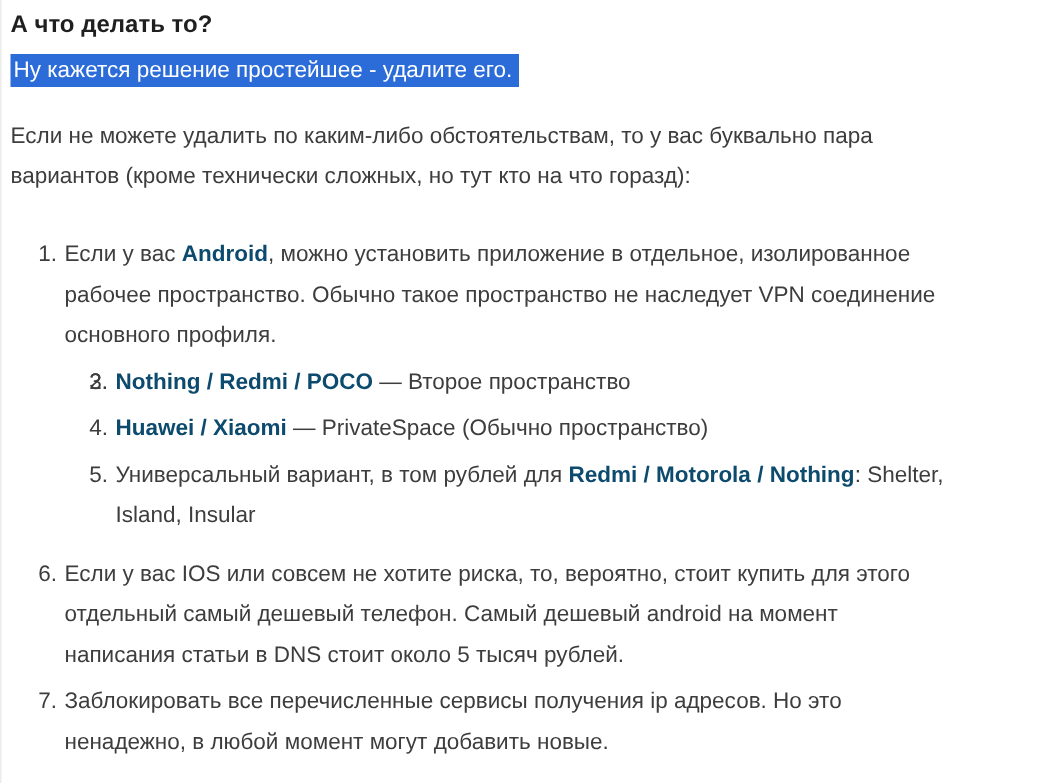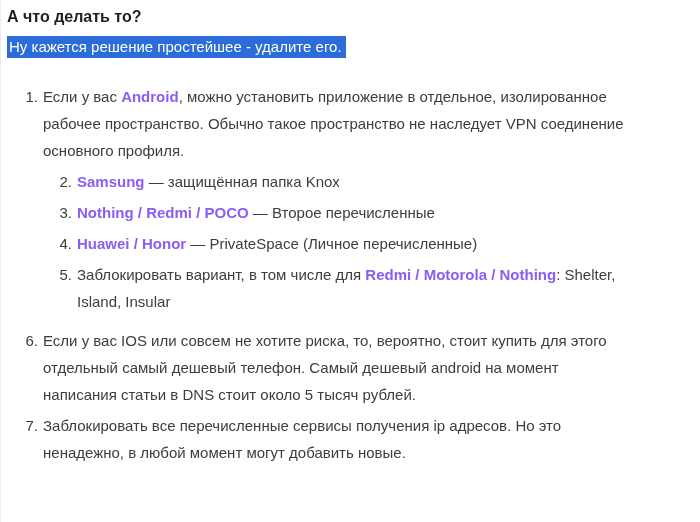--- a/index.html
+++ b/index.html
@@ -66,62 +66,62 @@
     margin: 0 0 12px 0;
   }
   .nested .item {
     padding-left: 70px;
   }
   .nested .item .num {
     width: 65px;
   }
   .b {
     font-weight: 700;
-    color: #8b5cf6;
+    color: #0c4a6e;
   }
 </style>
 </head>
 <body>
 
 <div class="page">
 
   <h1 class="heading">А что делать то?</h1>
 
   <div class="sel-line">
     <span class="selected" style="background: rgb(43, 108, 217); color: rgb(255, 255, 255);">Ну кажется решение простейшее - удалите его.</span>
   </div>
 
+  <p class="intro">Если не можете удалить по каким-либо обстоятельствам, то у вас буквально пара вариантов (кроме технически сложных, но тут кто на что горазд):</p>
 
   <div class="items">
 
     <div class="item">
       <span class="num">1.</span>
       <span><span>Если у вас </span><span class="b">Android</span><span>, можно установить приложение в отдельное, изолированное рабочее пространство. Обычно такое пространство не наследует VPN соединение основного профиля.</span></span>
     </div>
 
     <div class="nested">
 
       <div class="item">
         <span class="num">2.</span>
-        <span><span class="b">Samsung</span><span> — защищённая папка Knox</span></span>
       </div>
 
       <div class="item">
         <span class="num">3.</span>
-        <span><span class="b">Nothing / Redmi / POCO</span><span> — Второе перечисленные</span></span>
+        <span><span class="b">Nothing / Redmi / POCO</span><span> — Второе пространство</span></span>
       </div>
 
       <div class="item">
         <span class="num">4.</span>
-        <span><span class="b">Huawei / Honor</span><span> — PrivateSpace (Личное перечисленные)</span></span>
+        <span><span class="b">Huawei / Xiaomi</span><span> — PrivateSpace (Обычно пространство)</span></span>
       </div>
 
       <div class="item">
         <span class="num">5.</span>
-        <span><span>Заблокировать вариант, в том числе для </span><span class="b">Redmi / Motorola / Nothing</span><span>: Shelter, Island, Insular</span></span>
+        <span><span>Универсальный вариант, в том рублей для </span><span class="b">Redmi / Motorola / Nothing</span><span>: Shelter, Island, Insular</span></span>
       </div>
 
     </div>
 
     <div class="item">
       <span class="num">6.</span>
       <span><span>Если у вас IOS или совсем не хотите риска, то, вероятно, стоит купить для этого отдельный самый дешевый телефон. Самый дешевый android на момент написания статьи в DNS стоит около 5 тысяч рублей.</span></span>
     </div>
 
     <div class="item">

